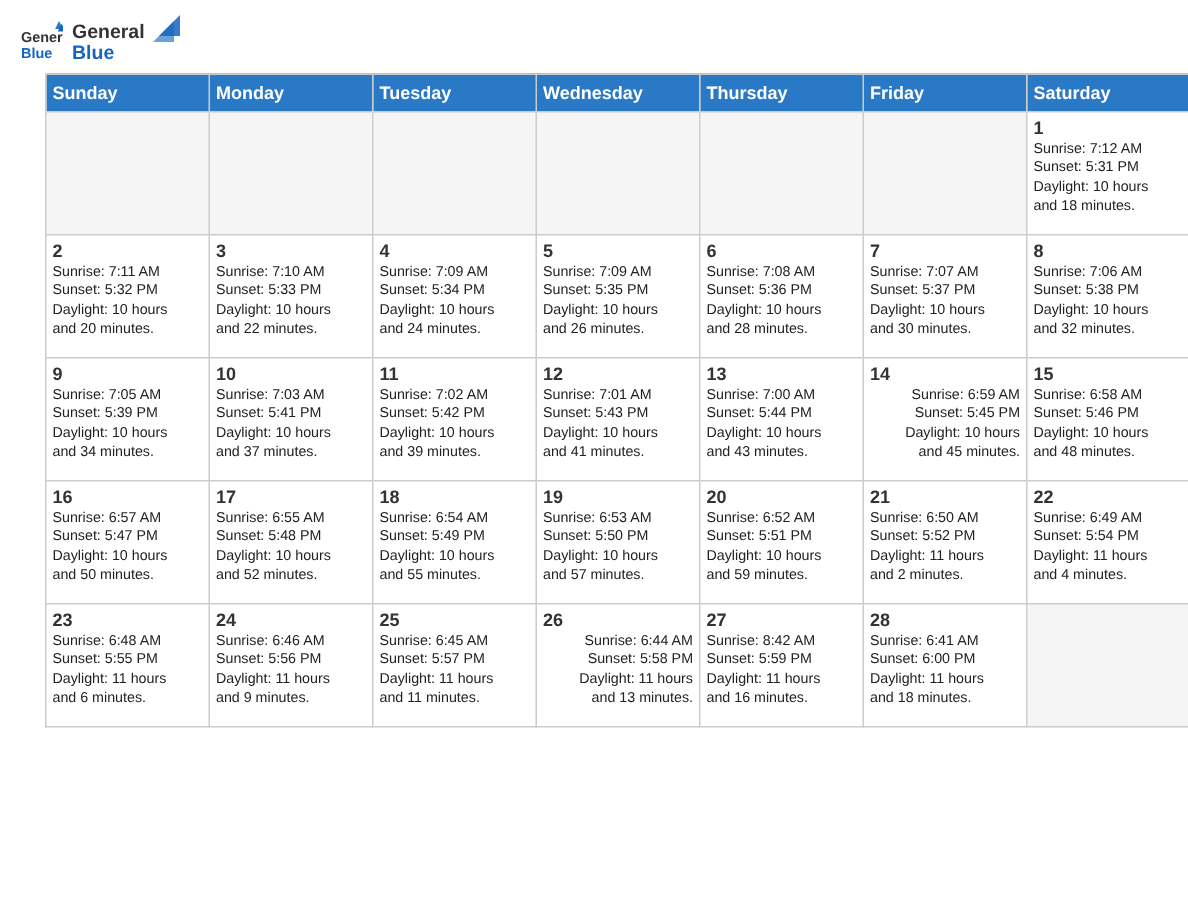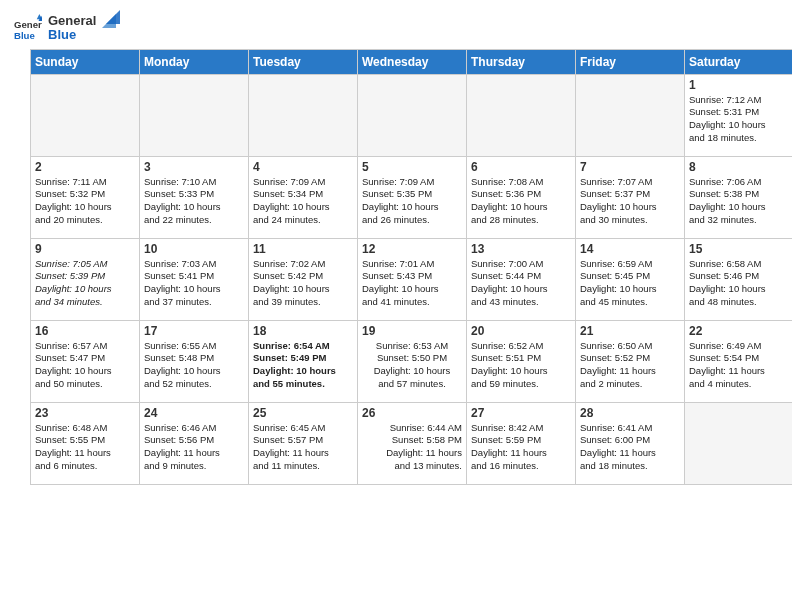--- a/index.html
+++ b/index.html
@@ -186,21 +186,21 @@
             <span class="day-num">8</span>
             <div class="day-info" style="white-space: pre-line;">Sunrise: 7:06 AM
 Sunset: 5:38 PM
 Daylight: 10 hours
 and 32 minutes.</div>
           </td>
         </tr>
         <tr>
           <td>
             <span class="day-num">9</span>
-            <div class="day-info" style="white-space: pre-line; font-style: italic;">Sunrise: 7:05 AM
+            <div class="day-info" style="white-space: pre-line;">Sunrise: 7:05 AM
 Sunset: 5:39 PM
 Daylight: 10 hours
 and 34 minutes.</div>
           </td>
           <td>
             <span class="day-num">10</span>
             <div class="day-info" style="white-space: pre-line;">Sunrise: 7:03 AM
 Sunset: 5:41 PM
 Daylight: 10 hours
 and 37 minutes.</div>
@@ -221,21 +221,21 @@
           </td>
           <td>
             <span class="day-num">13</span>
             <div class="day-info" style="white-space: pre-line;">Sunrise: 7:00 AM
 Sunset: 5:44 PM
 Daylight: 10 hours
 and 43 minutes.</div>
           </td>
           <td>
             <span class="day-num">14</span>
-            <div class="day-info" style="white-space: pre-line;">Sunrise: 6:59 AM
+            <div class="day-info" style="white-space: pre-line; text-align: right;">Sunrise: 6:59 AM
 Sunset: 5:45 PM
 Daylight: 10 hours
 and 45 minutes.</div>
           </td>
           <td>
             <span class="day-num">15</span>
             <div class="day-info" style="white-space: pre-line;">Sunrise: 6:58 AM
 Sunset: 5:46 PM
 Daylight: 10 hours
 and 48 minutes.</div>
@@ -251,28 +251,28 @@
           </td>
           <td>
             <span class="day-num">17</span>
             <div class="day-info" style="white-space: pre-line;">Sunrise: 6:55 AM
 Sunset: 5:48 PM
 Daylight: 10 hours
 and 52 minutes.</div>
           </td>
           <td>
             <span class="day-num">18</span>
-            <div class="day-info" style="white-space: pre-line; font-weight: bold;">Sunrise: 6:54 AM
+            <div class="day-info" style="white-space: pre-line;">Sunrise: 6:54 AM
 Sunset: 5:49 PM
 Daylight: 10 hours
 and 55 minutes.</div>
           </td>
           <td>
             <span class="day-num">19</span>
-            <div class="day-info" style="white-space: pre-line; text-align: center;">Sunrise: 6:53 AM
+            <div class="day-info" style="white-space: pre-line;">Sunrise: 6:53 AM
 Sunset: 5:50 PM
 Daylight: 10 hours
 and 57 minutes.</div>
           </td>
           <td>
             <span class="day-num">20</span>
             <div class="day-info" style="white-space: pre-line;">Sunrise: 6:52 AM
 Sunset: 5:51 PM
 Daylight: 10 hours
 and 59 minutes.</div>

